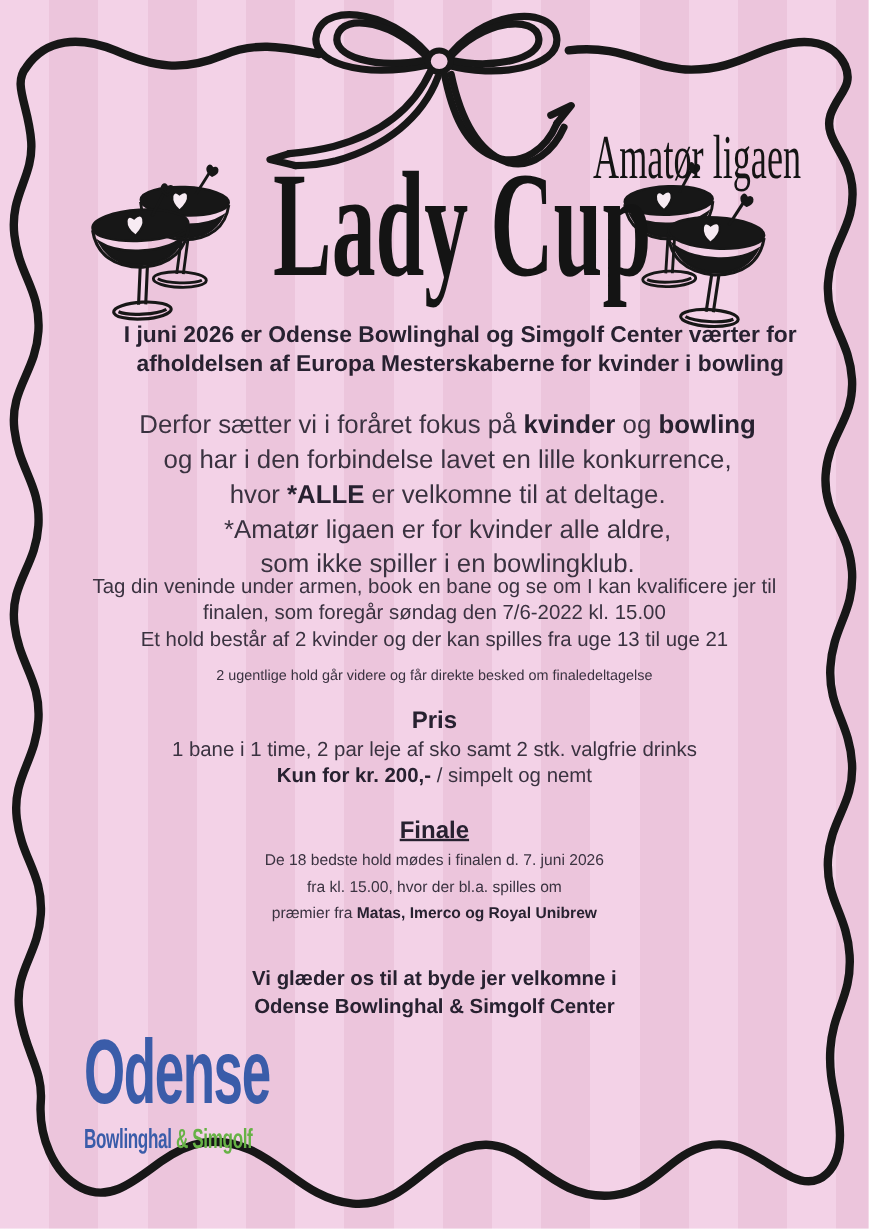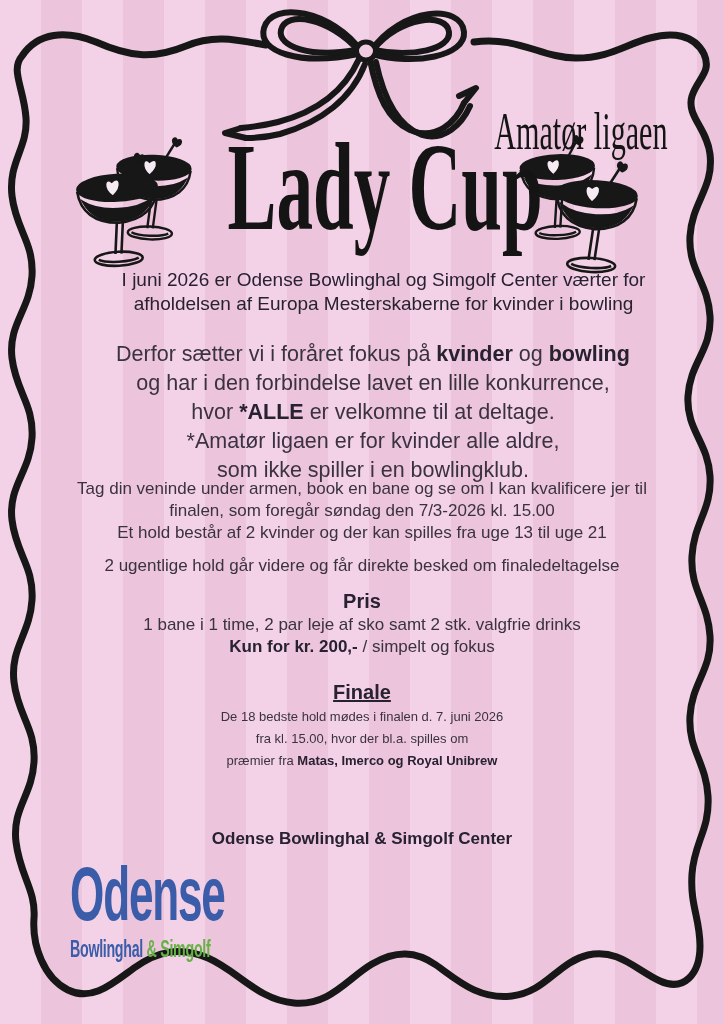--- a/index.html
+++ b/index.html
@@ -22,24 +22,24 @@
     transform:scale(0.58,1);transform-origin:center top;white-space:nowrap;line-height:1;
   }
   .title{
     top:116px;font-family:"Liberation Serif","DejaVu Serif",serif;font-weight:700;
     font-size:118px;line-height:1.15;color:#141414;white-space:nowrap;margin-left:47px;
   }
   .title span{display:inline-block;transform:scale(0.62,1.06);transform-origin:center top;}
   .txt{color:var(--text);}
   .txt .em, .strong{color:var(--text-strong);font-weight:700;}
   b{font-weight:700;}
-  .intro{top:268px;font-size:19px;line-height:24px;font-weight:400;color:var(--text-strong);margin-left:43px;}
+  .intro{top:268px;font-size:19px;line-height:24px;font-weight:700;color:var(--text-strong);margin-left:43px;}
   .about{top:340px;font-size:21.5px;line-height:29px;margin-left:22px;}
   .qualify{top:478px;font-size:17px;line-height:22px;}
-  .weekly{top:556px;font-size:17px;}
+  .weekly{top:556px;font-size:12px;}
   .price-h{top:590px;font-size:20px;font-weight:700;color:var(--text-strong);}
   .price-1{top:615px;font-size:17px;}
   .price-2{top:637px;font-size:17px;}
   .final-h{top:681px;font-size:20px;font-weight:700;color:var(--text-strong);text-decoration:underline;}
   .final-p{top:706px;font-size:13px;line-height:22px;}
   .closing{top:804px;font-size:17px;line-height:23px;font-weight:700;color:var(--text-strong);}
   .logo{position:absolute;left:70px;top:856px;}
   .logo-main{
     font-weight:700;font-size:76px;line-height:1;color:var(--logo-blue);
     transform:scale(0.58,1);transform-origin:left top;letter-spacing:-2px;white-space:nowrap;
@@ -122,41 +122,41 @@
   <p class="abs txt about">
     <span>Derfor sætter vi i foråret fokus på </span><b class="em">kvinder</b><span> og </span><b class="em">bowling</b><br>
     <span>og har i den forbindelse lavet en lille konkurrence,</span><br>
     <span>hvor </span><b class="em">*ALLE</b><span> er velkomne til at deltage.</span><br>
     <span>*Amatør ligaen er for kvinder alle aldre,</span><br>
     <span>som ikke spiller i en bowlingklub.</span>
   </p>
 
   <p class="abs txt qualify">
     <span>Tag din veninde under armen, book en bane og se om I kan kvalificere jer til</span><br>
-    <span>finalen, som foregår søndag den 7/3-2026 kl. 15.00</span><br>
+    <span>finalen, som foregår søndag den 7/6-2022 kl. 15.00</span><br>
     <span>Et hold består af 2 kvinder og der kan spilles fra uge 13 til uge 21</span>
   </p>
 
   <p class="abs txt weekly">2 ugentlige hold går videre og får direkte besked om finaledeltagelse</p>
 
   <p class="abs price-h">Pris</p>
   <p class="abs txt price-1">1 bane i 1 time, 2 par leje af sko samt 2 stk. valgfrie drinks</p>
   <p class="abs txt price-2">
-    <b class="em">Kun for kr. 200,-</b><span> / simpelt og fokus</span>
+    <b class="em">Kun for kr. 200,-</b><span> / simpelt og nemt</span>
   </p>
 
   <p class="abs final-h">Finale</p>
   <p class="abs txt final-p">
     <span>De 18 bedste hold mødes i finalen d. 7. juni 2026</span><br>
     <span>fra kl. 15.00, hvor der bl.a. spilles om</span><br>
     <span>præmier fra </span><b class="em">Matas, Imerco og Royal Unibrew</b>
   </p>
 
   <p class="abs closing">
-    <br>
+    <span>Vi glæder os til at byde jer velkomne i</span><br>
     <span>Odense Bowlinghal &amp; Simgolf Center</span>
   </p>
 
   <div class="logo">
     <div class="logo-main">Odense</div>
     <div class="logo-sub">
       <span class="blue">Bowlinghal</span>
       <span class="green">&amp;</span>
       <span class="green">Simgolf</span>
     </div>

